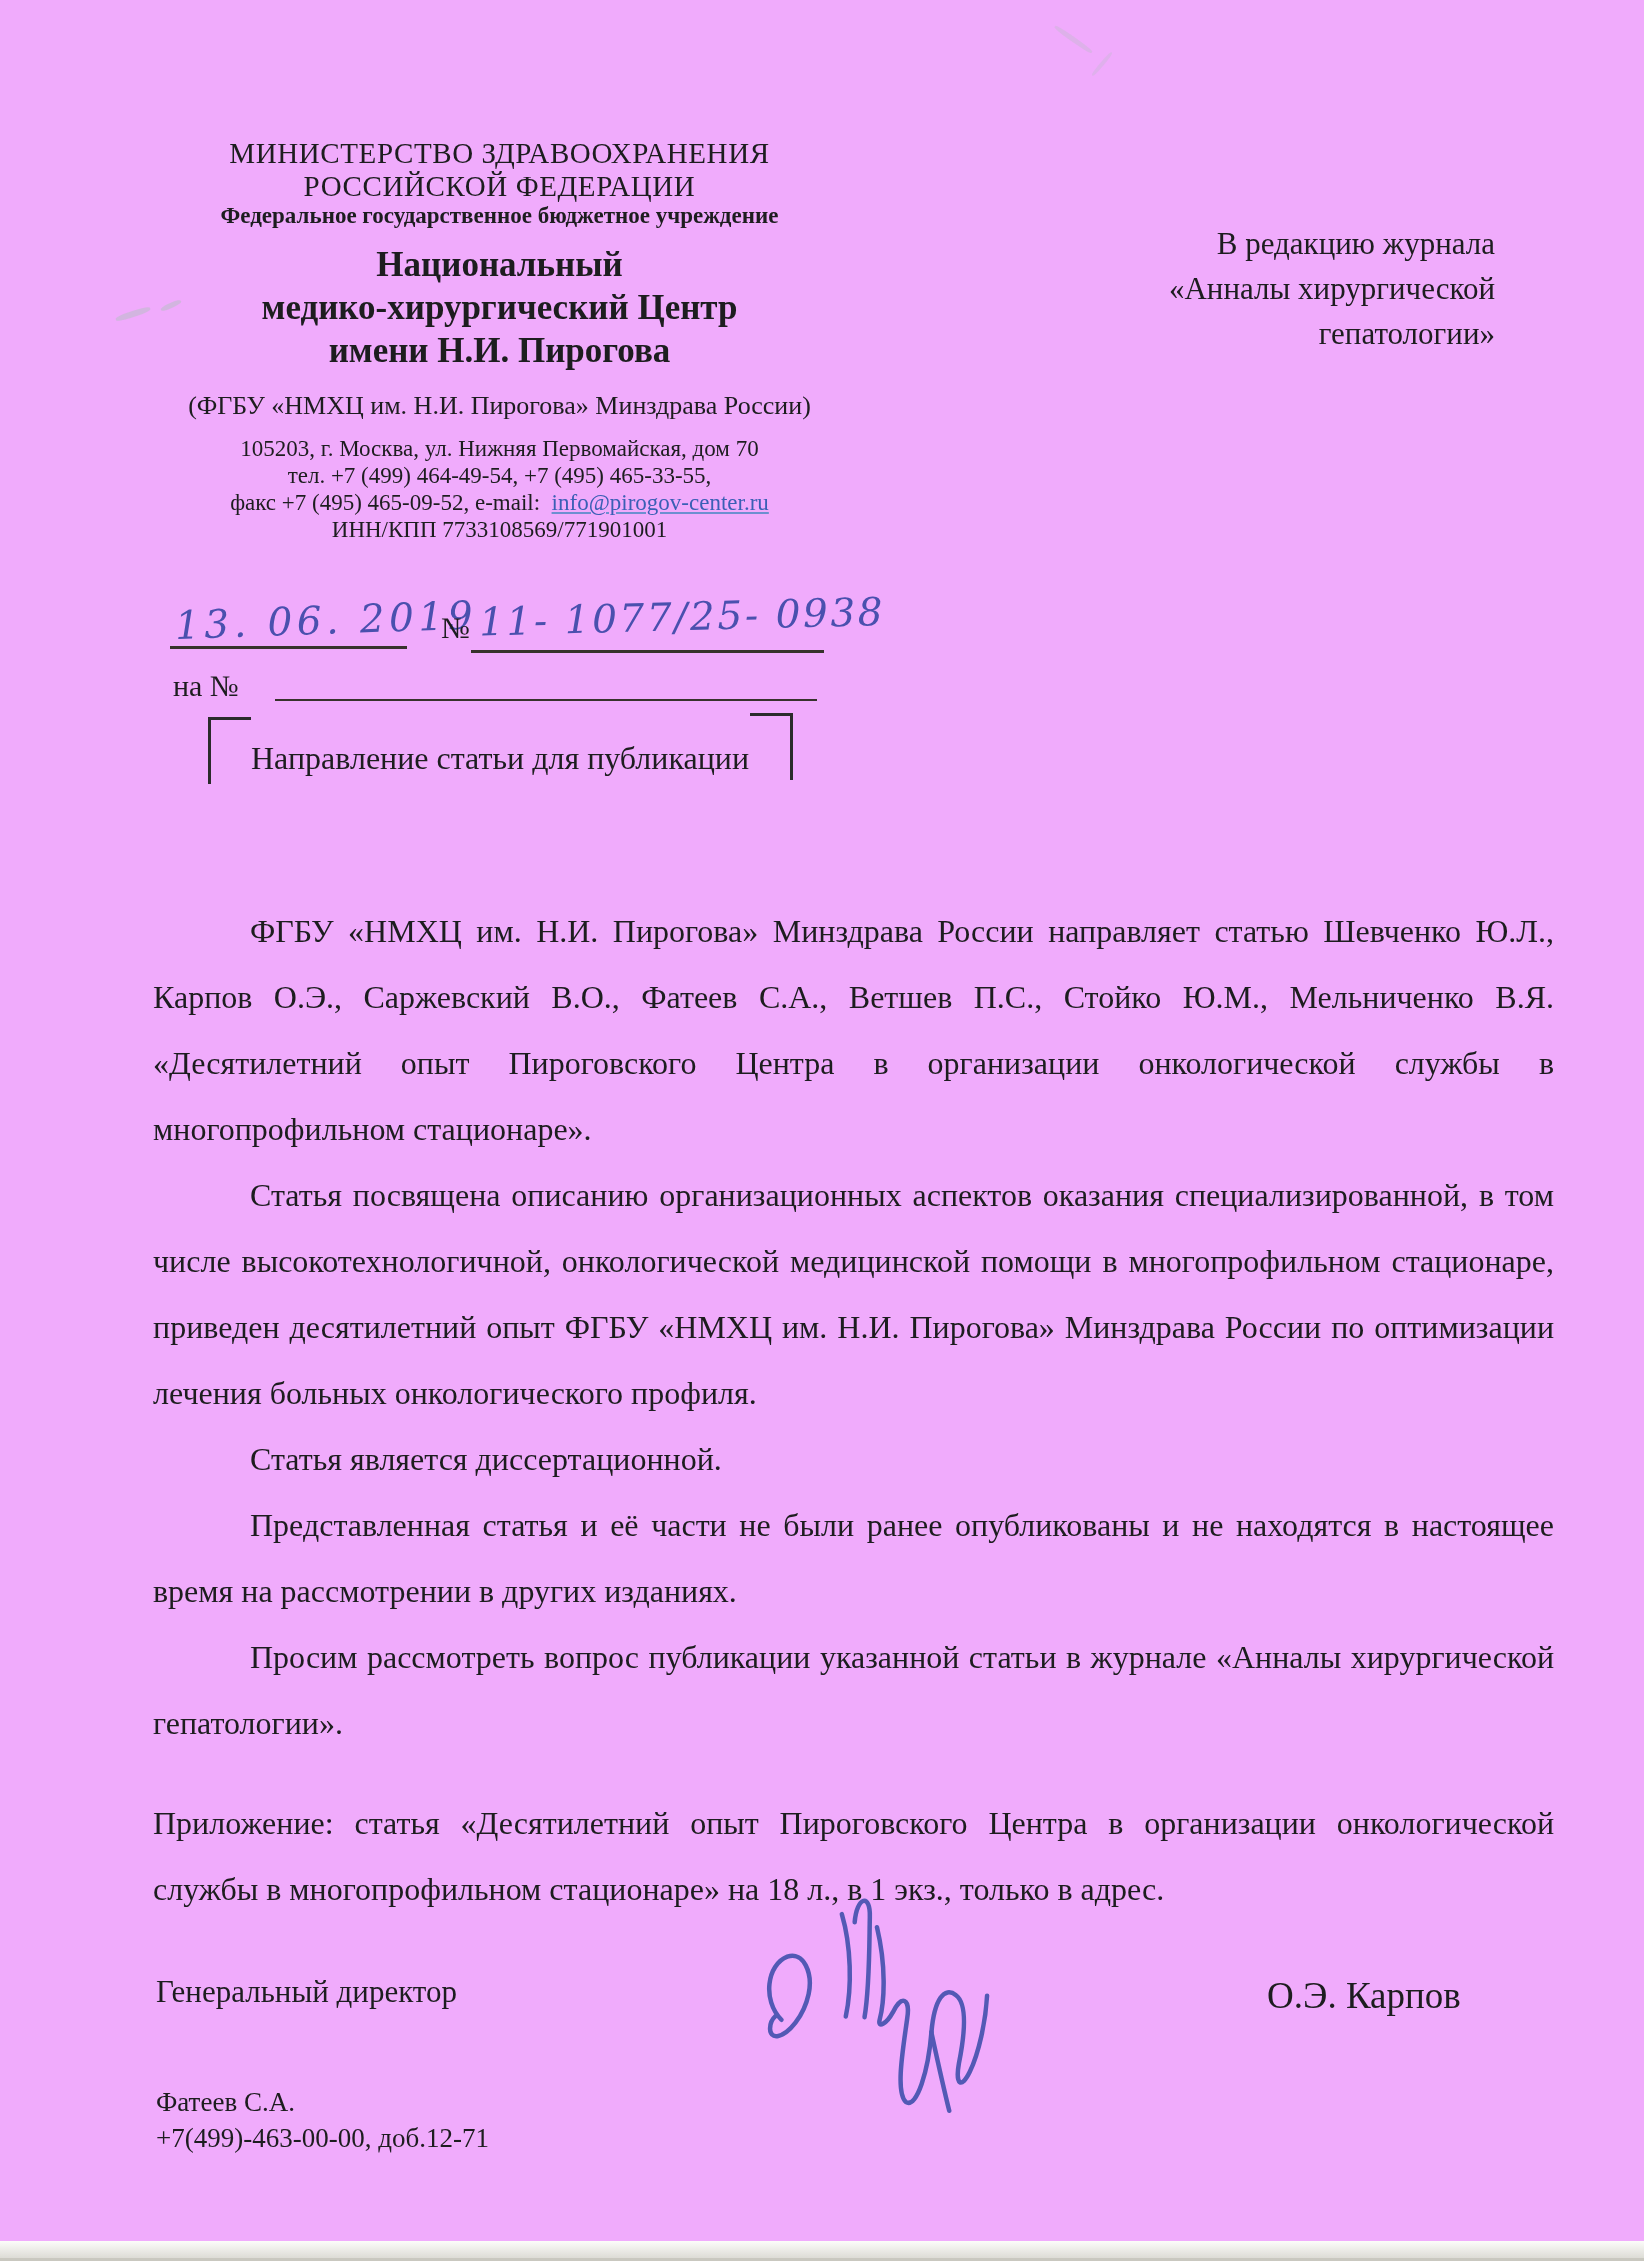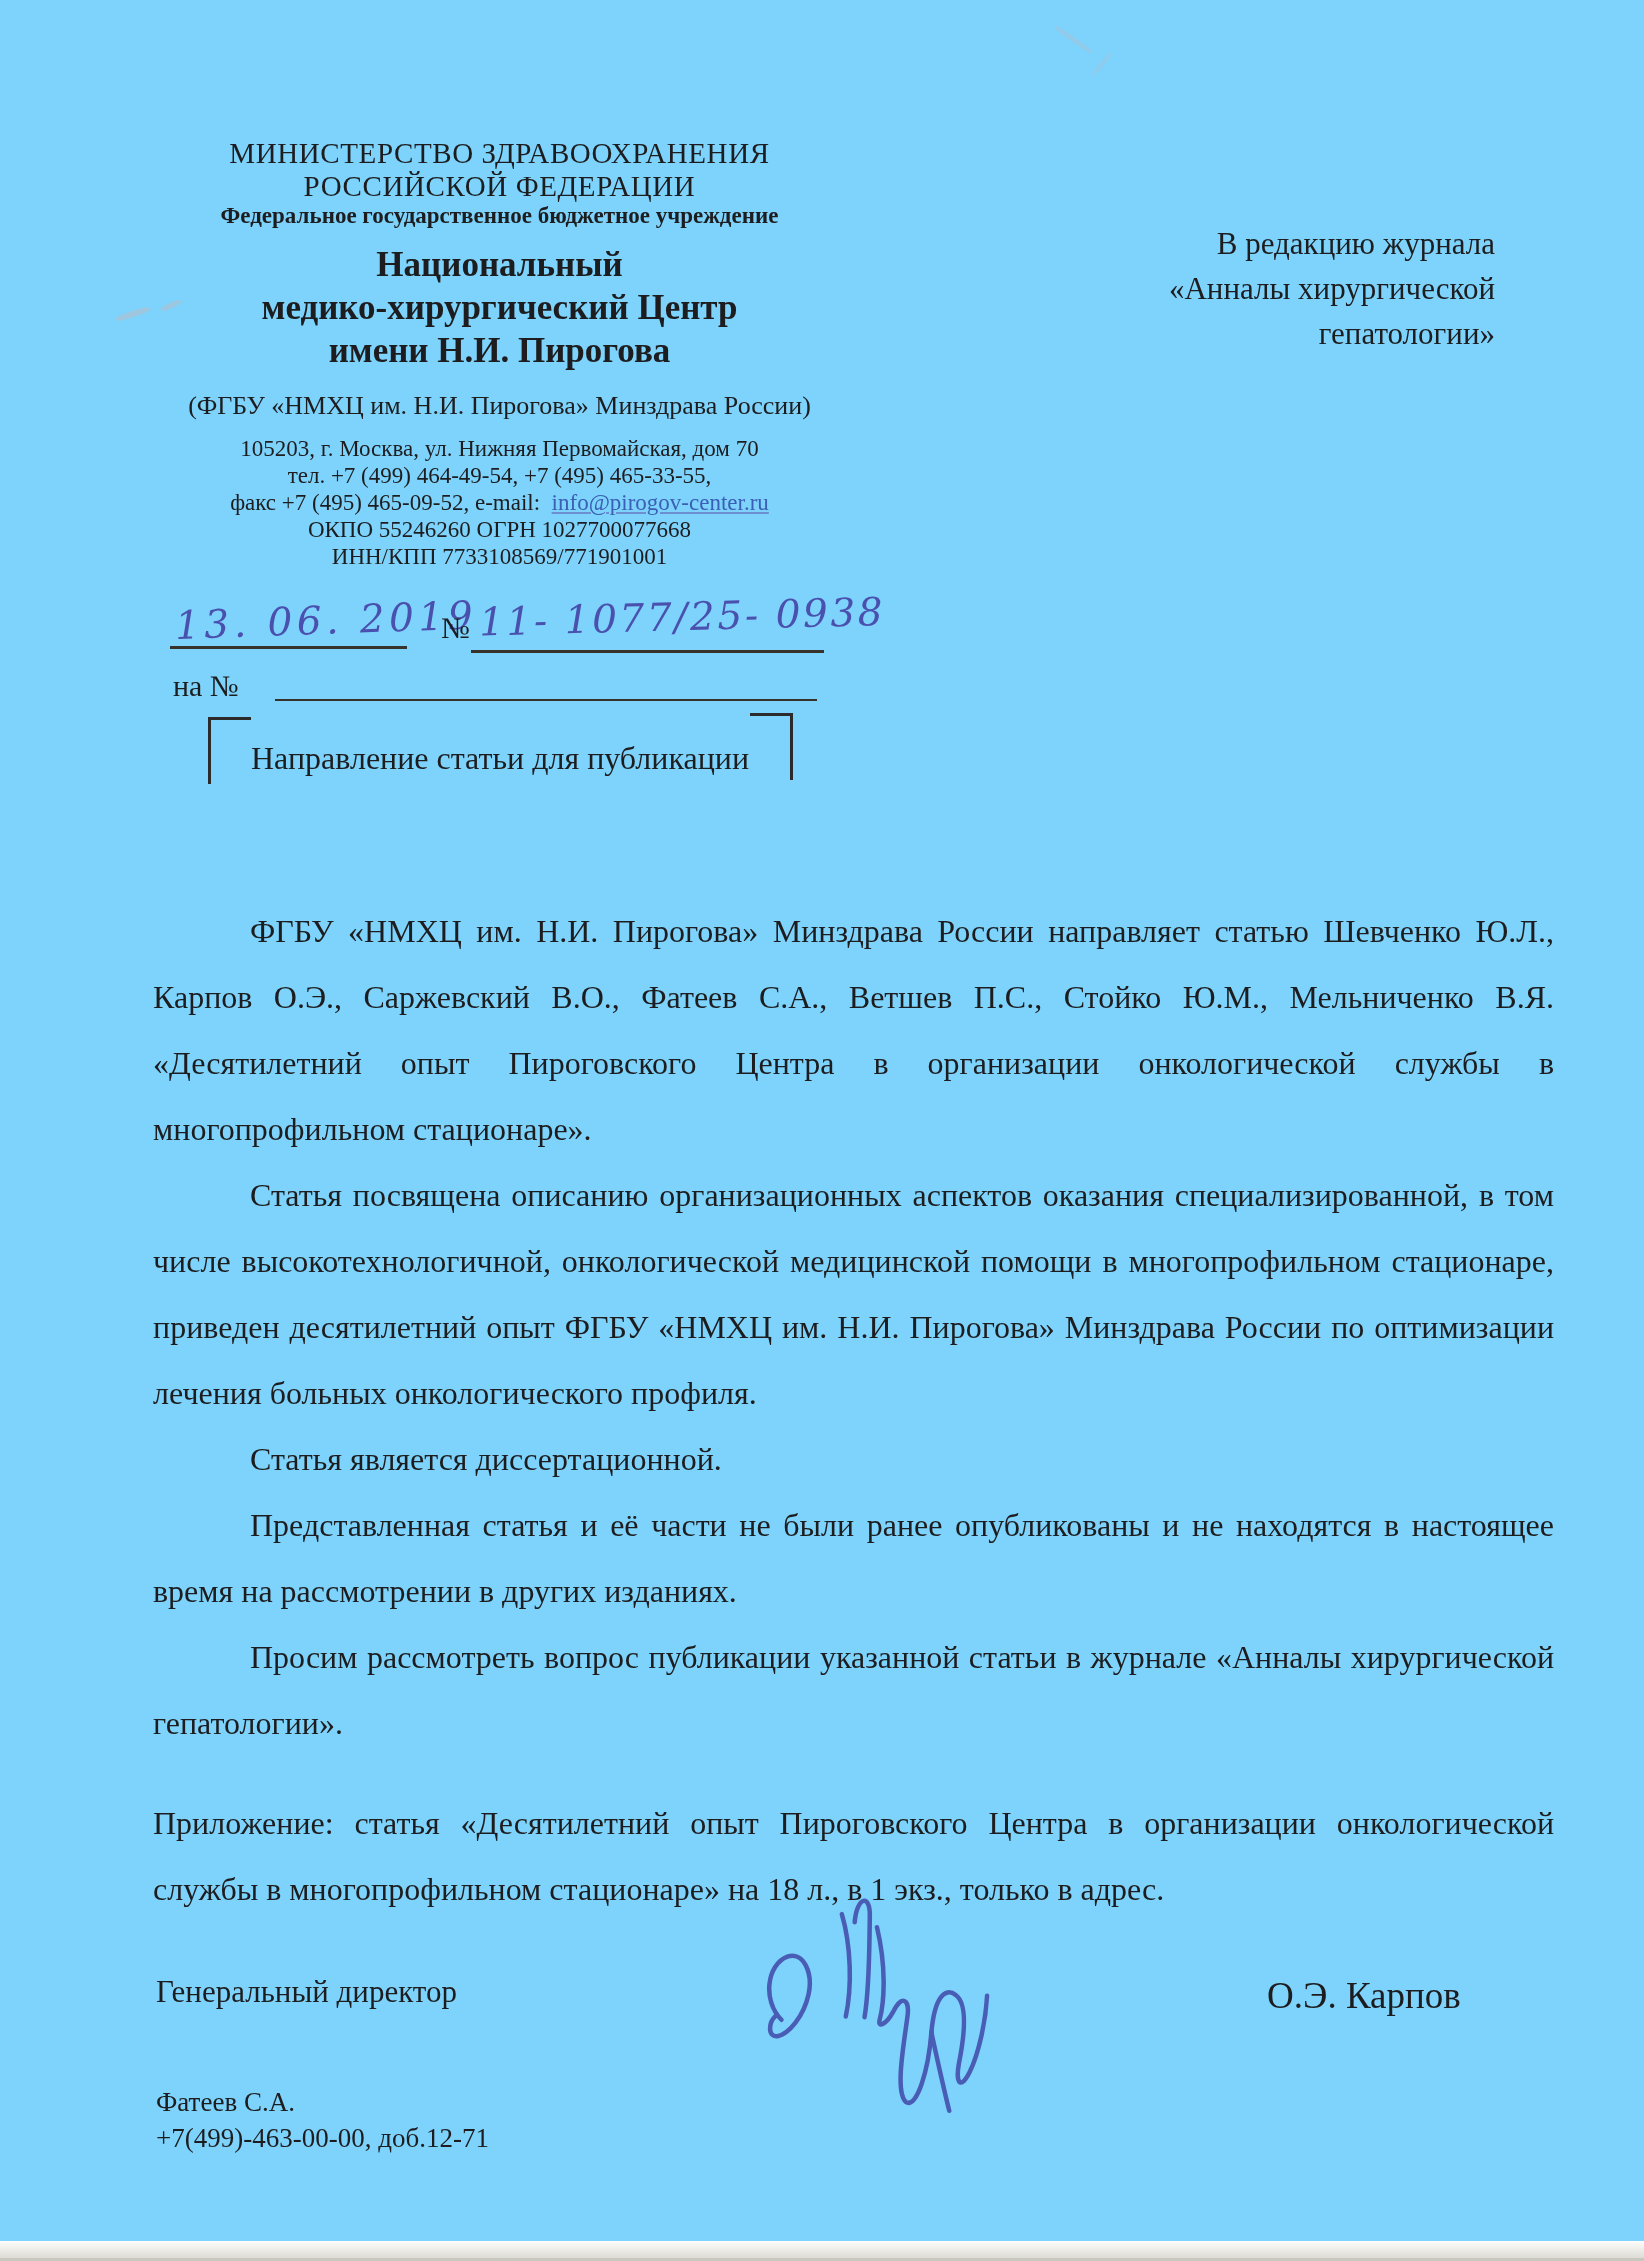--- a/index.html
+++ b/index.html
@@ -1,19 +1,19 @@
 <!DOCTYPE html>
 <html lang="ru" style="font-size:10.3px"><head>
 <meta charset="utf-8">
 <style>
   html,body{margin:0;padding:0;background:#e8e8e6;}
   #page{
     position:relative;
     width:1645px;height:2261px;
-    background:#7dd3fc;
+    background:#f0abfc;
     font-family:"Liberation Serif", serif;
     color:#1d1d1f;
     overflow:hidden;
   }
   
   .letterhead{position:absolute;left:148px;top:137px;width:703px;text-align:center;}
   .ministry{font-size:29px;line-height:33px;letter-spacing:0.6px;}
   .fgbu{font-size:23px;font-weight:bold;}
   .orgname{font-size:35px;font-weight:bold;line-height:43px;margin-top:14px;}
   .orgshort{font-size:26px;margin-top:19.3px;}
@@ -86,21 +86,20 @@
     <div class="orgname">
       <div>Национальный</div>
       <div>медико-хирургический Центр</div>
       <div>имени Н.И. Пирогова</div>
     </div>
     <div class="orgshort">(ФГБУ «НМХЦ им. Н.И. Пирогова» Минздрава России)</div>
     <div class="addr">
       <div>105203, г. Москва, ул. Нижняя Первомайская, дом 70</div>
       <div>тел. +7 (499) 464-49-54, +7 (495) 465-33-55,</div>
       <div><span>факс +7 (495) 465-09-52, e-mail:</span>&nbsp; <span class="email">info@pirogov-center.ru</span></div>
-      <div>ОКПО 55246260 ОГРН 1027700077668</div>
       <div>ИНН/КПП 7733108569/771901001</div>
     </div>
   </div>
 
   <div class="recipient">
     <div>В редакцию журнала</div>
     <div>«Анналы хирургической</div>
     <div>гепатологии»</div>
   </div>
 

